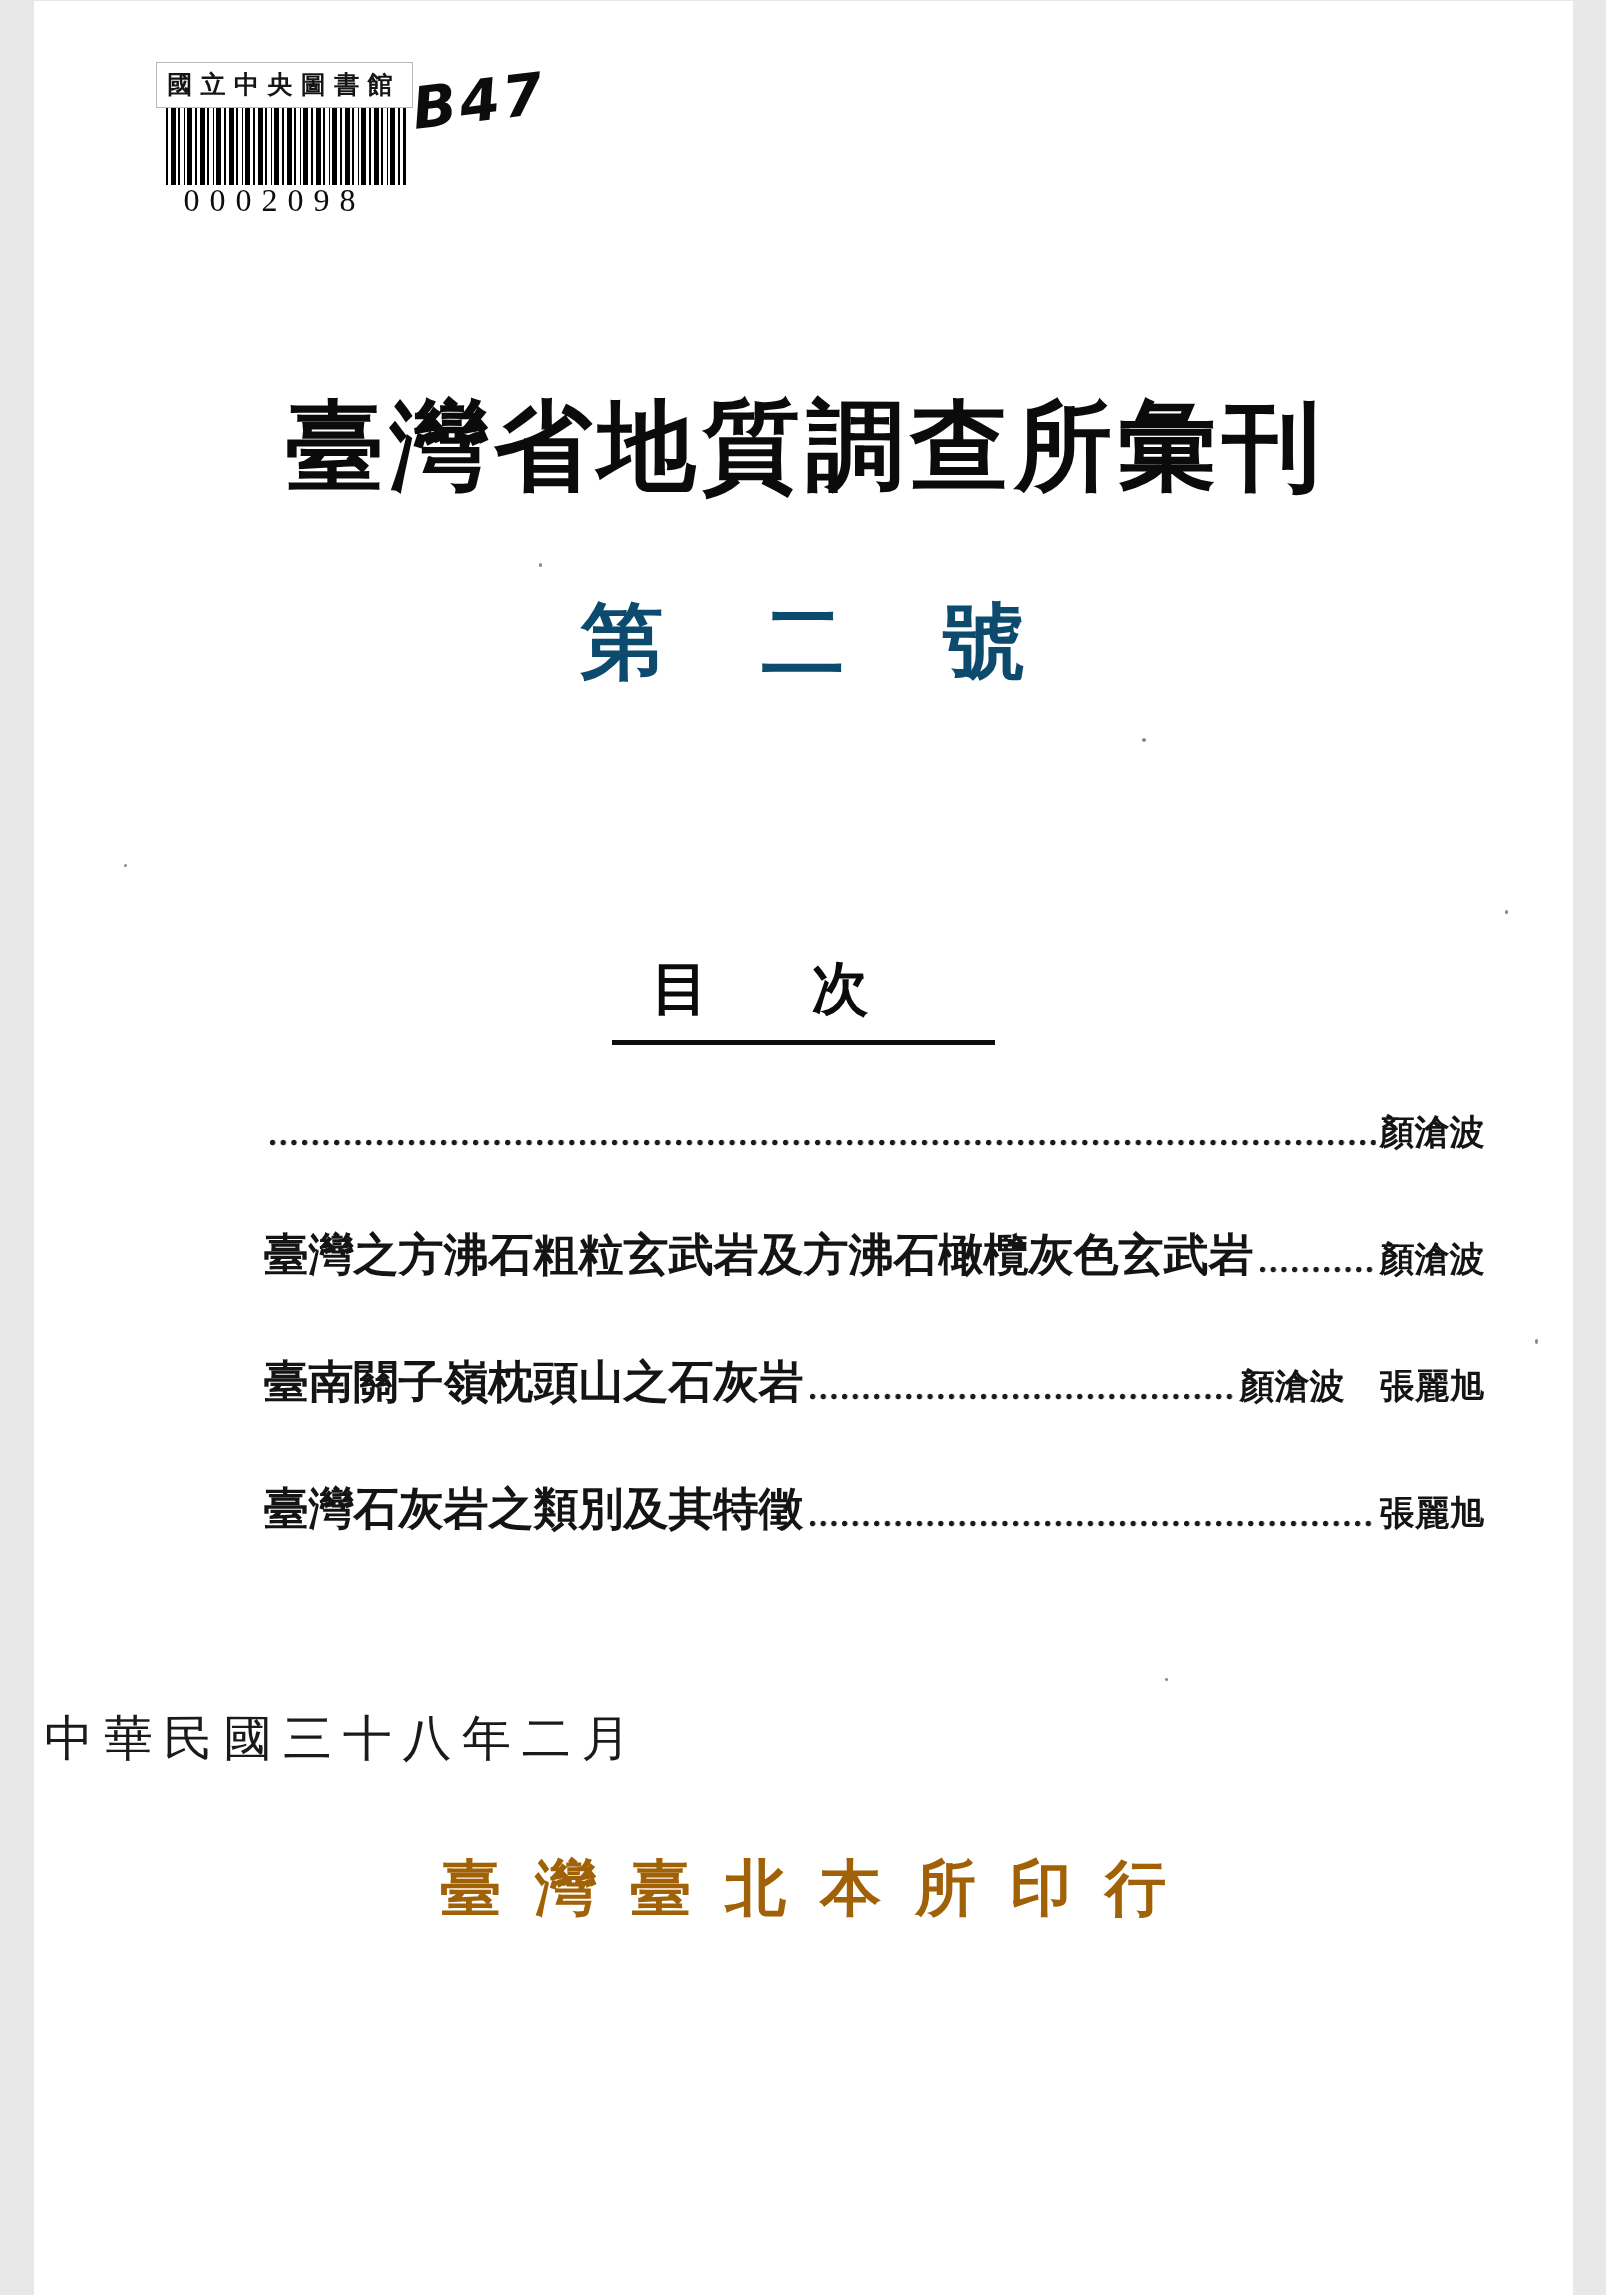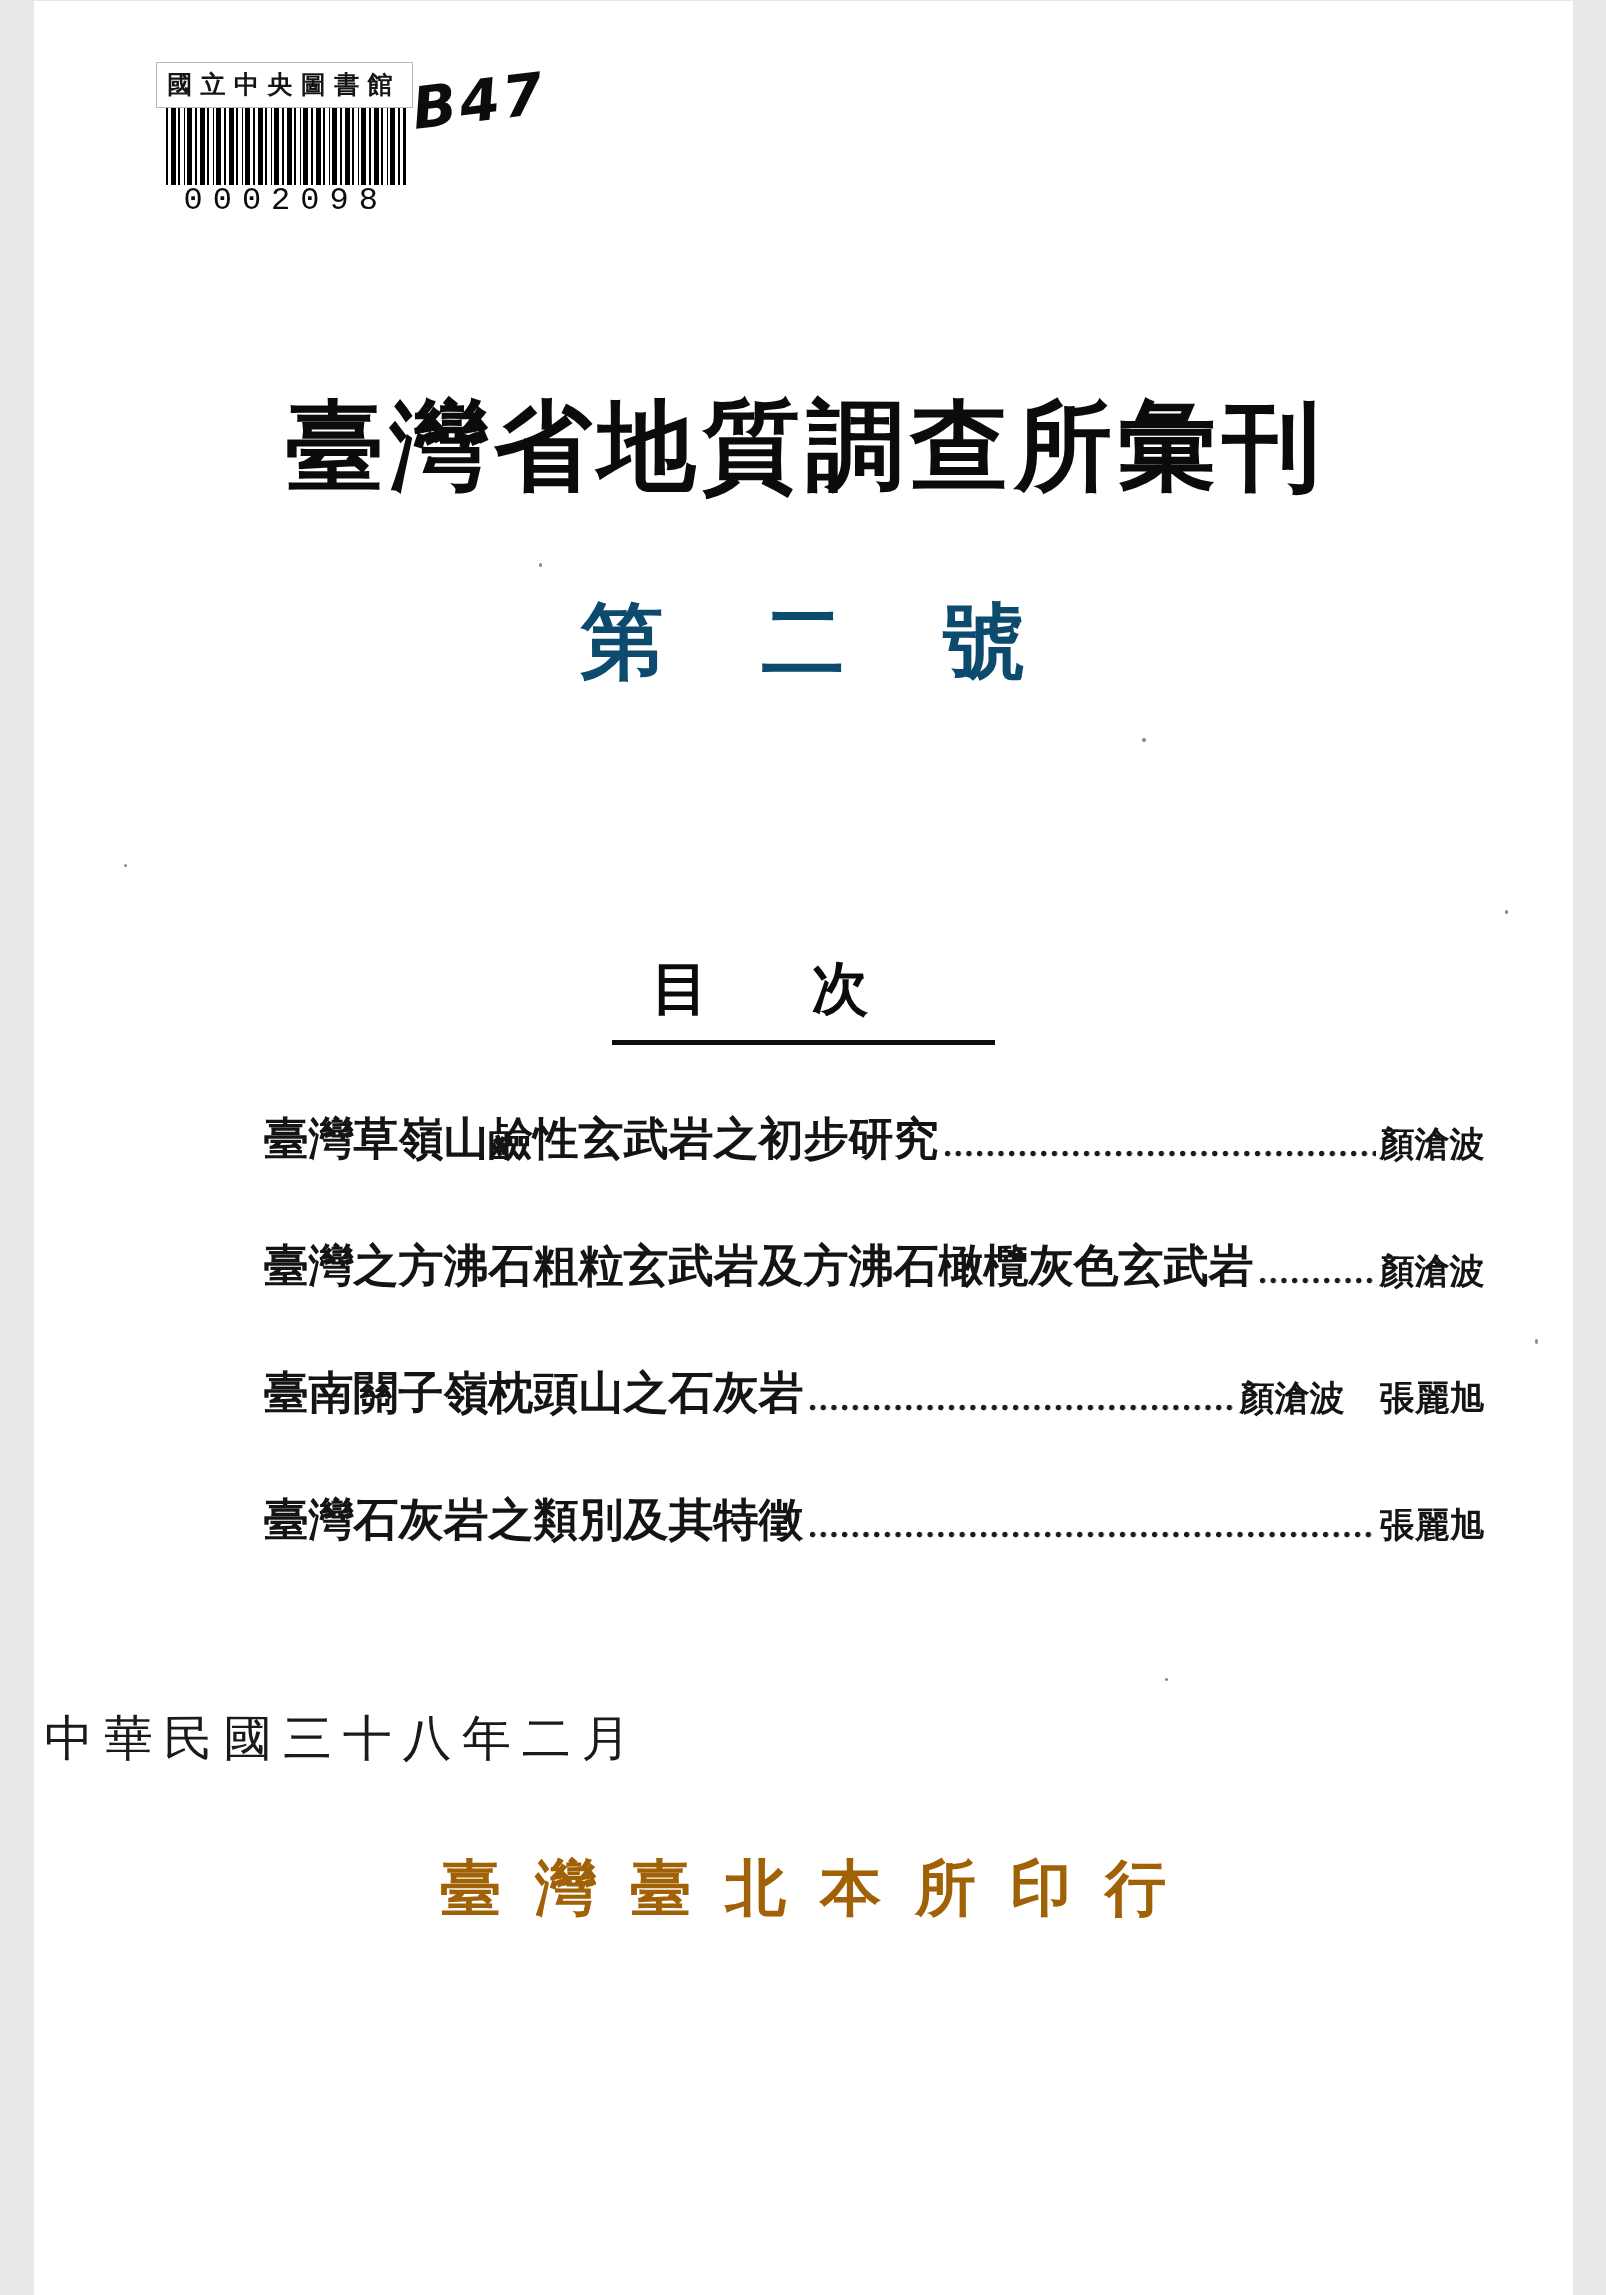--- a/index.html
+++ b/index.html
@@ -48,21 +48,21 @@
         #fff 13.8px, #fff 17.6px,
         #000 17.6px, #000 19px,
         #fff 19px, #fff 21.4px,
         #000 21.4px, #000 26px,
         #fff 26px, #fff 29px);
   }
   .barcode-number {
     position: absolute;
     left: 150px;
     top: 181px;
-    font-family: Liberation Mono, monospace;
+    font-family: Liberation Serif, serif;
     font-size: 32px;
     letter-spacing: 10px;
     color: #0c0c0c;
   }
   .handwritten-code {
     position: absolute;
     left: 378px;
     top: 66px;
     font-family: "DejaVu Sans", "Liberation Sans", sans-serif;
     font-style: italic;
@@ -205,21 +205,20 @@
   <div class="main-title">臺灣省地質調查所彙刊</div>
 
   <div class="issue-number">第二號</div>
 
   <div class="toc-heading-wrap">
     <span class="toc-heading">目次</span>
   </div>
 
   <div class="toc-list">
     <div class="toc-row">
-      <span class="toc-title">臺灣草嶺山鹼性玄武岩之初步研究</span>
       <span class="toc-leader"></span>
       <span class="toc-authors">顏滄波</span>
     </div>
     <div class="toc-row">
       <span class="toc-title">臺灣之方沸石粗粒玄武岩及方沸石橄欖灰色玄武岩</span>
       <span class="toc-leader"></span>
       <span class="toc-authors">顏滄波</span>
     </div>
     <div class="toc-row">
       <span class="toc-title">臺南關子嶺枕頭山之石灰岩</span>

